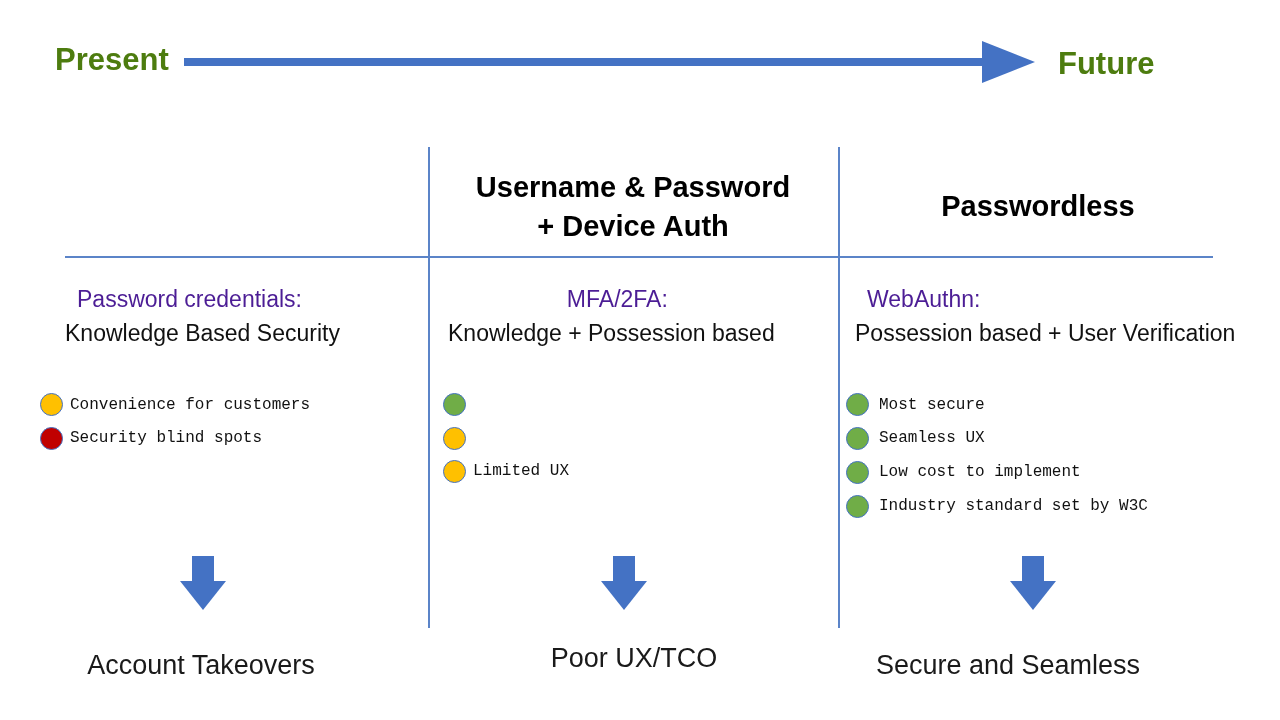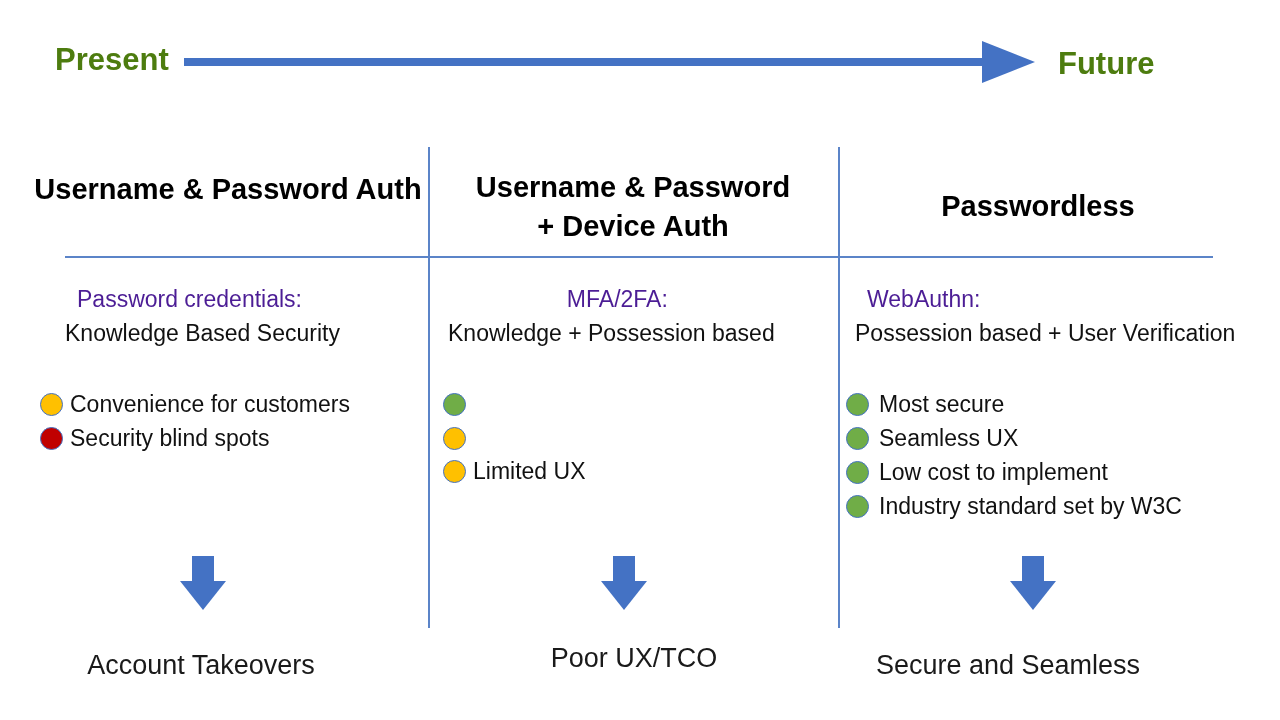--- a/index.html
+++ b/index.html
@@ -87,23 +87,24 @@
     display: flex;
     flex-direction: column;
   }
   .bullets.c1 { left: 40px;  top: 388px; }
   .bullets.c2 { left: 443px; top: 388px; }
   .bullets.c3 { left: 846px; top: 388px; gap: 0.4px; }
   .bullet {
     display: flex;
     align-items: center;
     height: 33.4px;
-    font-size: 23px;
+    font-size: 16px;
     color: #111111;
     white-space: nowrap;
+    font-family: Liberation Mono, monospace;
   }
   .dot {
     width: 23px; height: 23px;
     box-sizing: border-box;
     border-radius: 50%;
     border: 1.6px solid #4472C4;
     margin-right: 7px;
     flex: 0 0 auto;
   }
   .bullets.c3 .dot { margin-right: 10px; }
@@ -148,21 +149,20 @@
 
   <div class="headline present">Present</div>
   <div class="tl-line"></div>
   <div class="tl-head"></div>
   <div class="headline future">Future</div>
 
   <div class="vline v1"></div>
   <div class="vline v2"></div>
   <div class="hline"></div>
 
-  <div class="col-title c1">Username &amp; Password Auth</div>
   <div class="col-title c2">Username &amp; Password
 + Device Auth</div>
   <div class="col-title c3">Passwordless</div>
 
   <div class="method c1">
     <div class="m-label">Password credentials:</div>
     <div class="m-desc">Knowledge Based Security</div>
   </div>
   <div class="method c2">
     <div class="m-label">MFA/2FA:</div>

